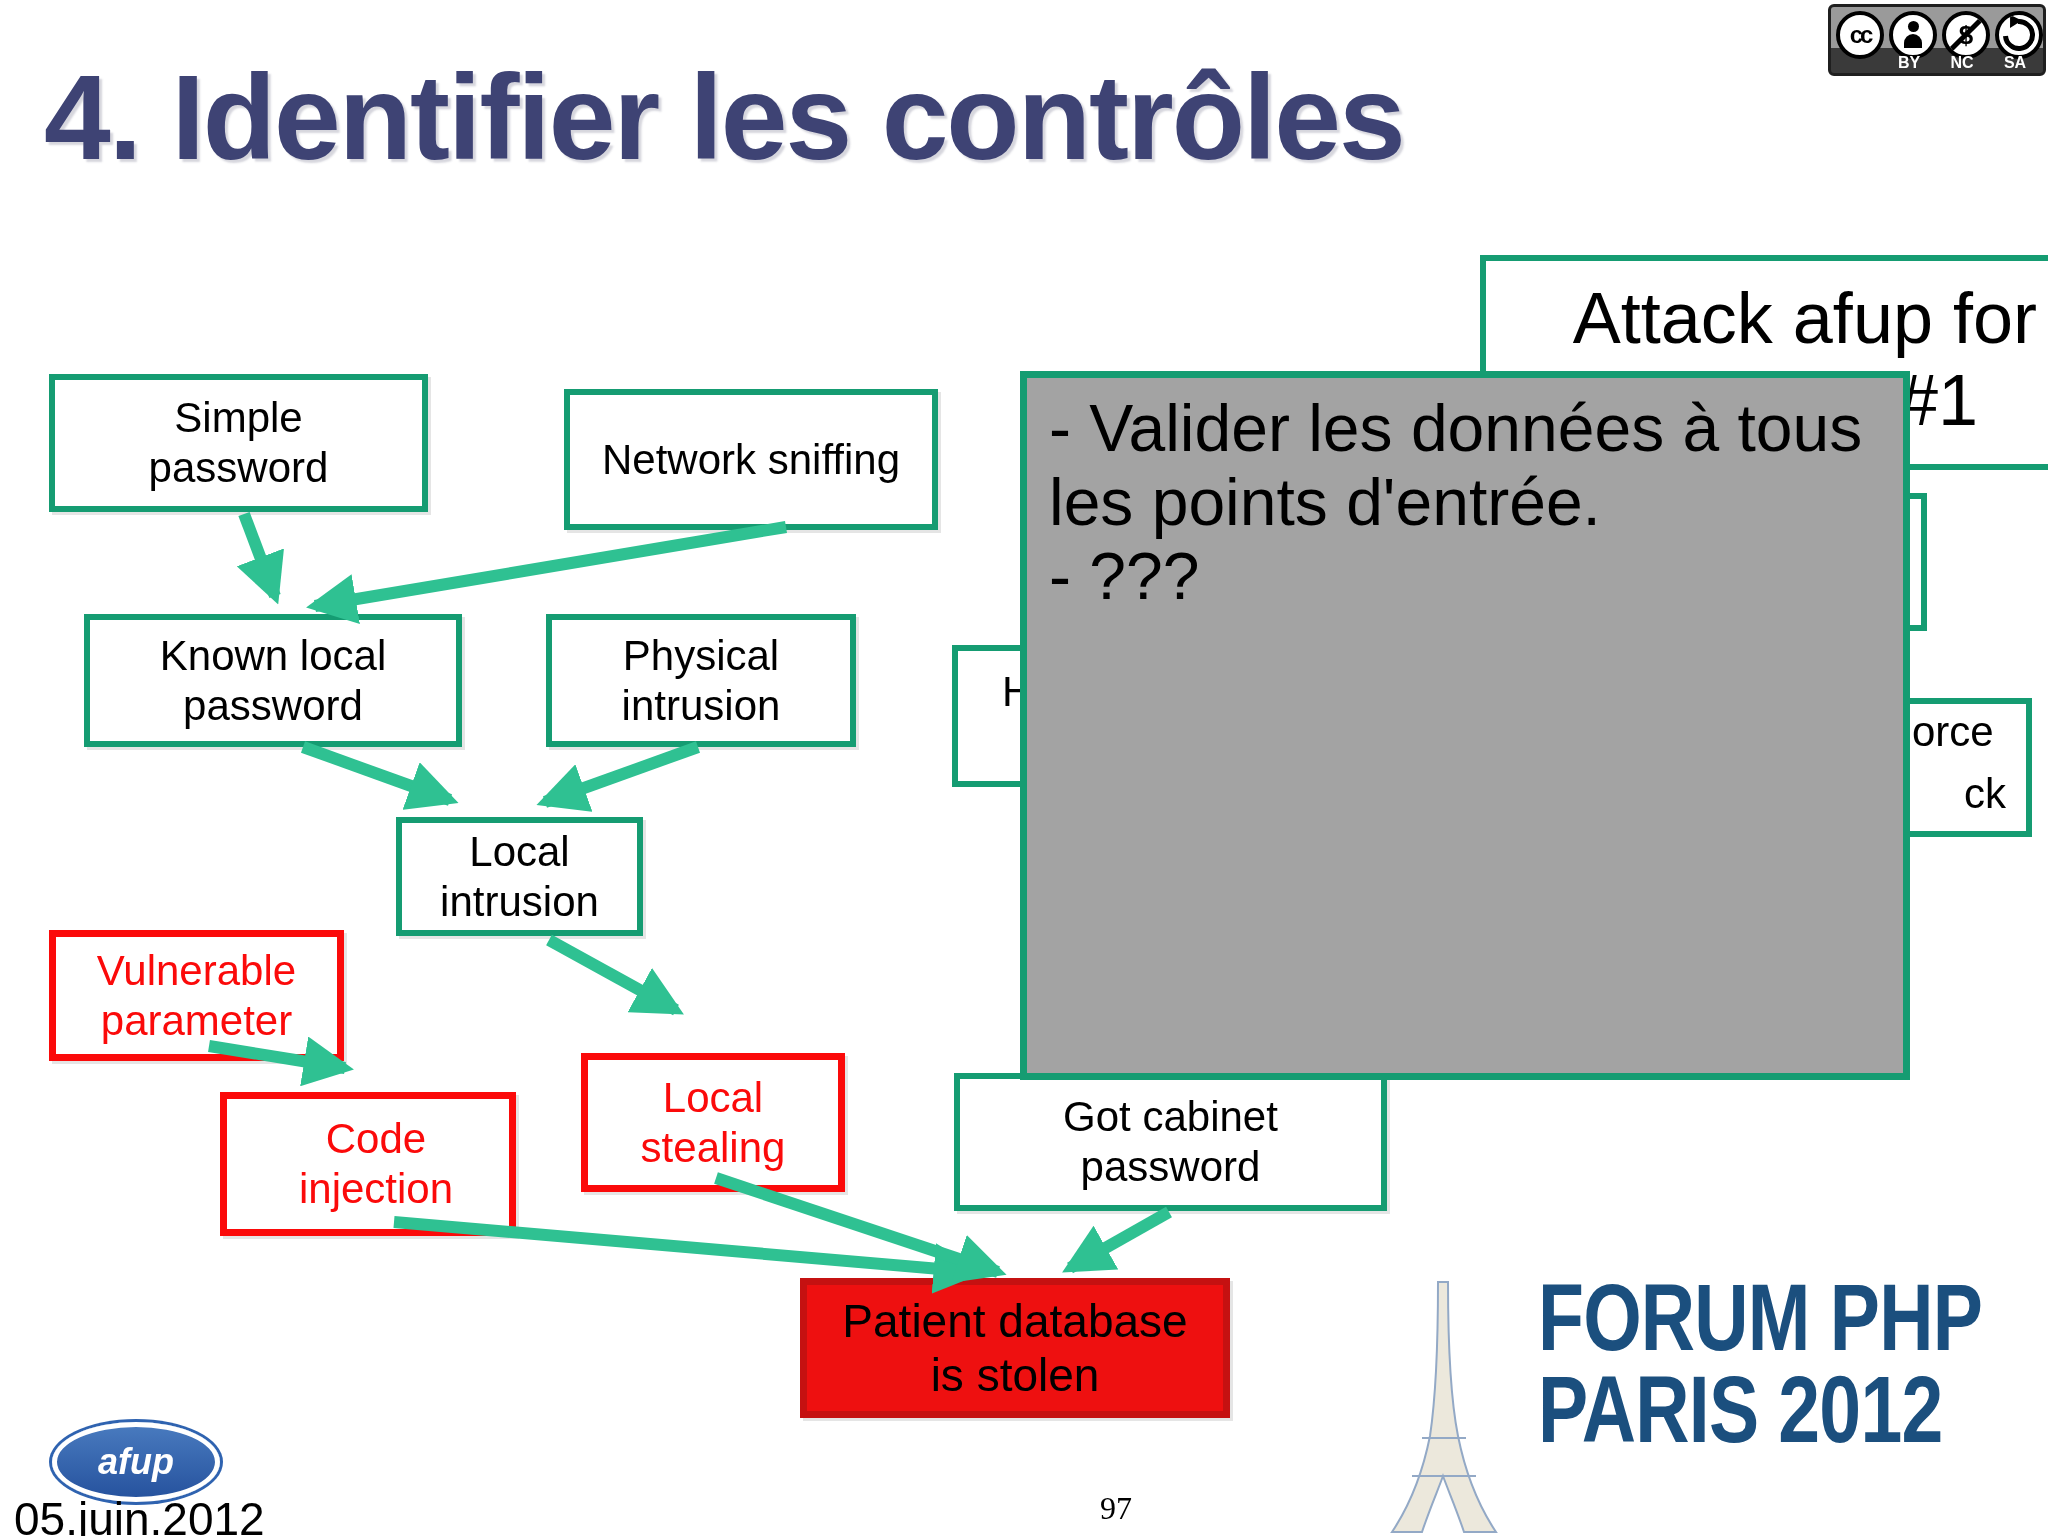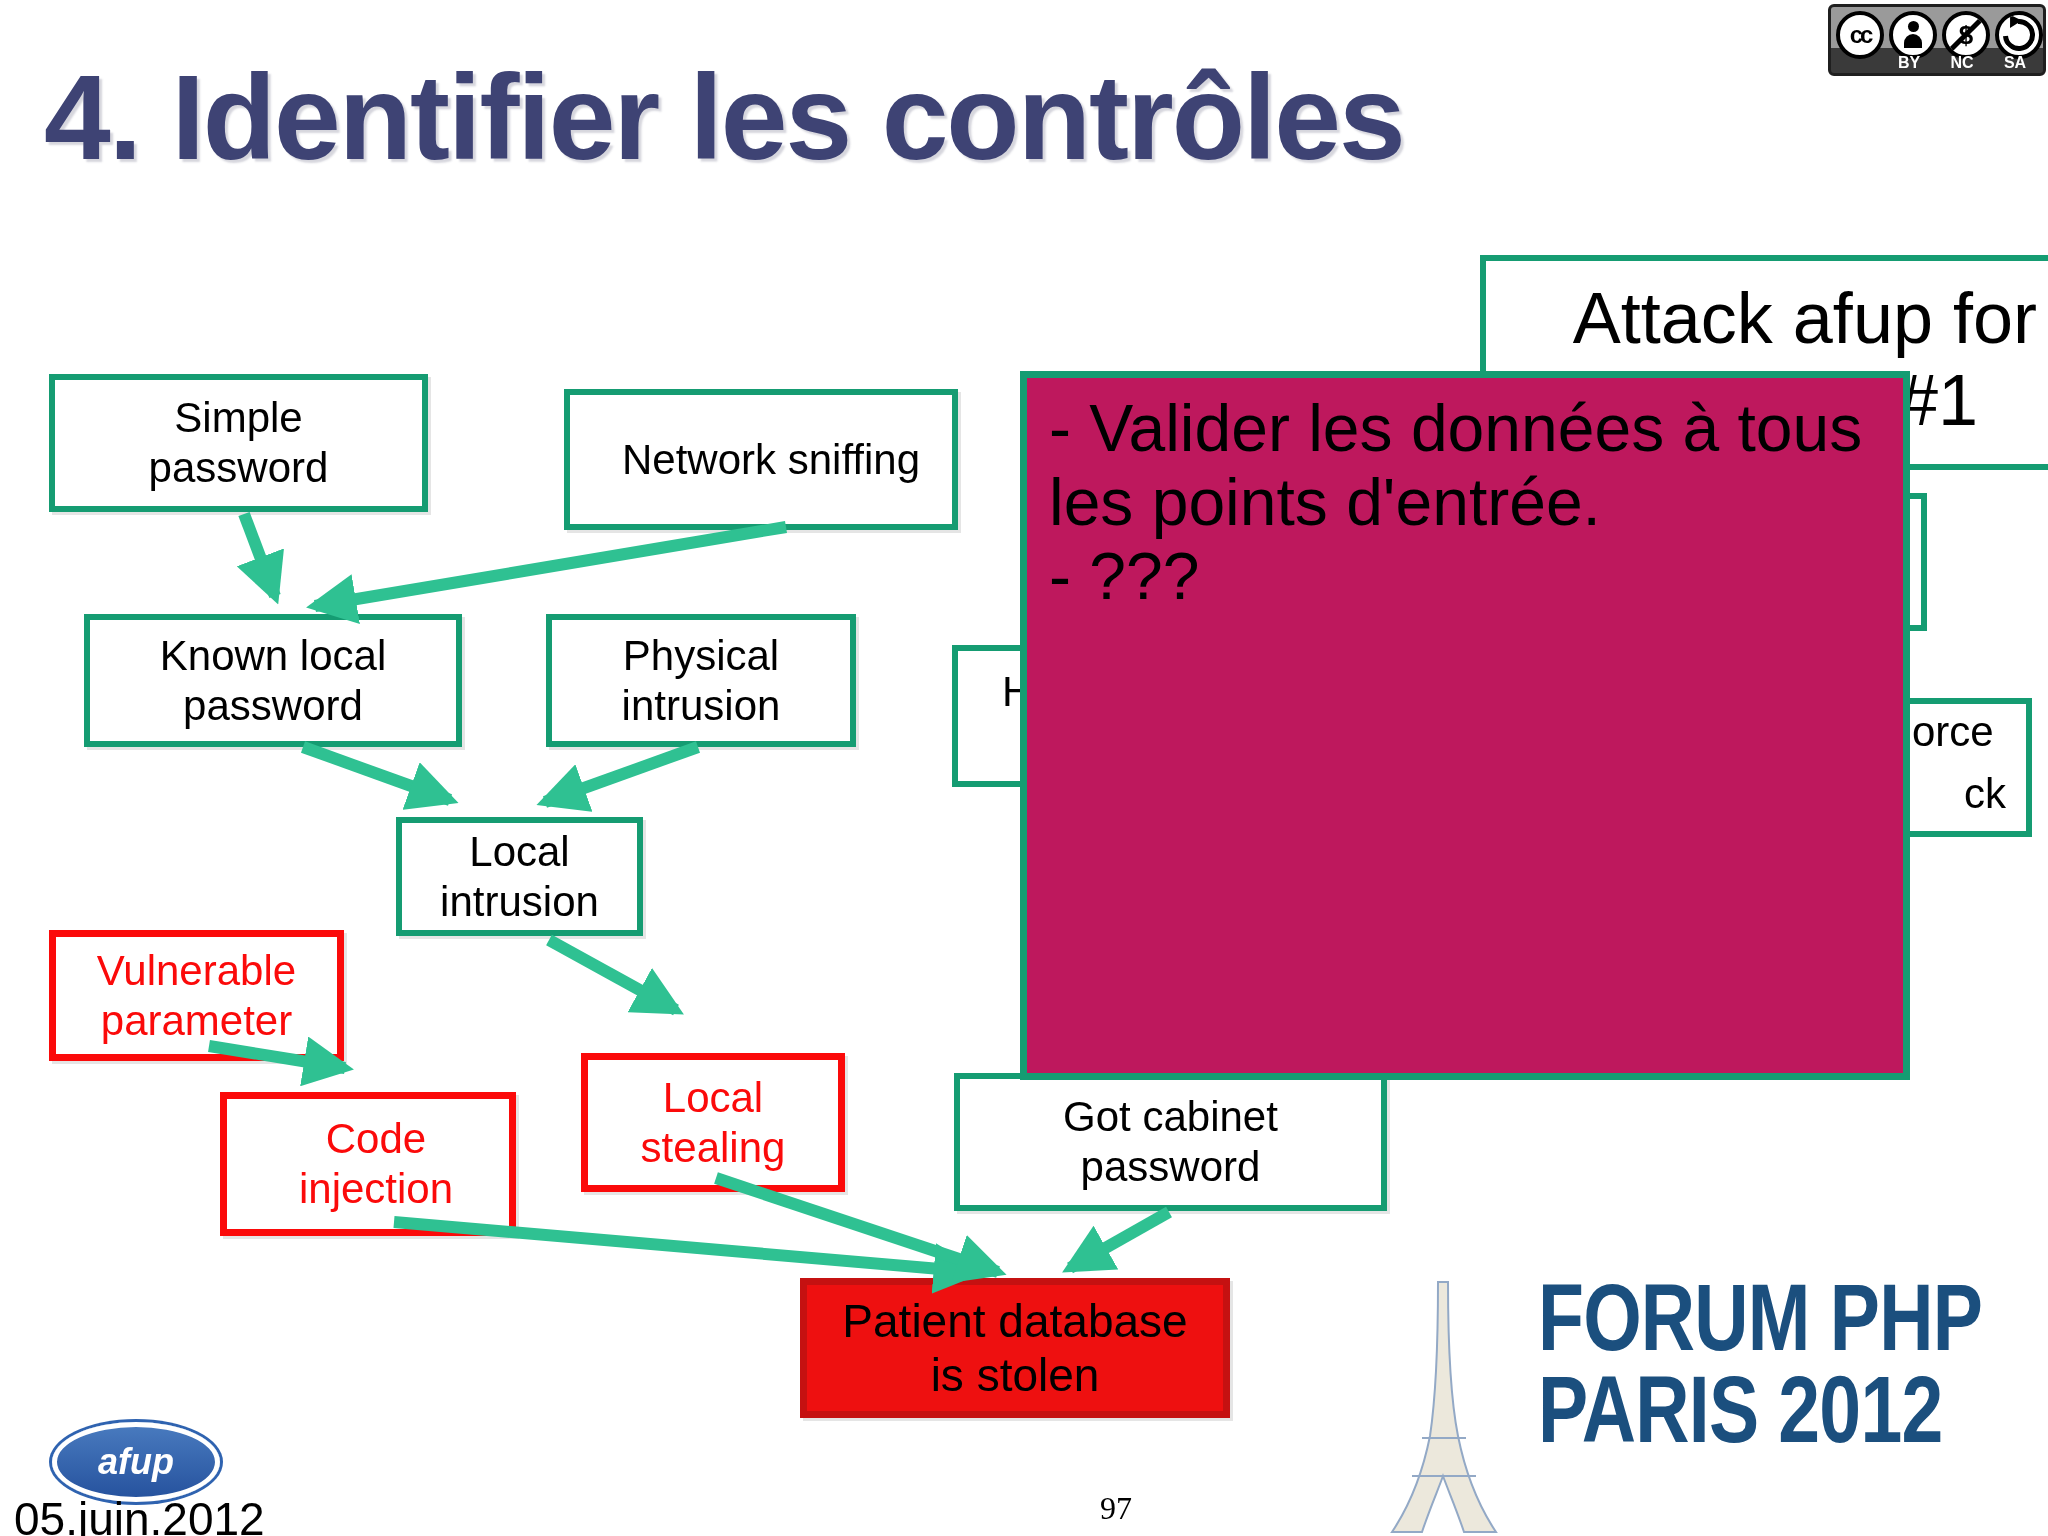--- a/index.html
+++ b/index.html
@@ -25,21 +25,21 @@
   .attack-box .l1{position:absolute;top:16px;right:14px;font-size:72px;white-space:nowrap;}
   .frag{position:absolute;z-index:2;white-space:nowrap;}
   .frag.big{font-size:72px;}
   .frag.small{font-size:42px;}
 
   
   svg.arrows{position:absolute;left:0;top:0;z-index:3;}
 
   
   .note{position:absolute;left:1020px;top:371px;width:890px;height:709px;
-        background:#be185d;border:7px solid var(--green-border,#159c72);z-index:10;box-sizing:border-box;}
+        background:#a3a3a3;border:7px solid var(--green-border,#159c72);z-index:10;box-sizing:border-box;}
   .note .txt{position:absolute;left:22px;top:13px;font-size:66px;line-height:74px;
              white-space:pre-line;color:#000;}
 
   
   .cc-badge{position:absolute;left:1828px;top:4px;width:218px;height:72px;border:3px solid #1f1f1f;
             border-radius:6px;background:linear-gradient(#9a9a9a 0 62%,#3a3a3a 62% 100%);
             box-sizing:border-box;z-index:2;}
   .cc-circle{position:absolute;top:4px;width:40px;height:40px;background:#fff;border:4px solid #000;
              border-radius:50%;display:flex;align-items:center;justify-content:center;overflow:hidden;}
   .cc-circle.c1{left:5px;}  .cc-circle.c2{left:58px;} .cc-circle.c3{left:111px;} .cc-circle.c4{left:164px;}
@@ -97,21 +97,21 @@
           <div class="tip"></div>
         </div>
     </div>
     <div class="cc-label b1">BY</div>
     <div class="cc-label b2">NC</div>
     <div class="cc-label b3">SA</div>
   </div>
 
   <div class="node" style="left:49px;top:374px;width:367px;height:126px;">Simple
 password</div>
-  <div class="node" style="left:564px;top:389px;width:362px;height:129px;padding-left:20px;">Network sniffing</div>
+  <div class="node" style="left:564px;top:389px;width:362px;height:129px;">Network sniffing</div>
   <div class="node" style="left:84px;top:614px;width:366px;height:121px;">Known local
 password</div>
   <div class="node" style="left:546px;top:614px;width:298px;height:121px;">Physical
 intrusion</div>
   <div class="node" style="left:396px;top:817px;width:235px;height:107px;">Local
 intrusion</div>
   <div class="node red" style="left:49px;top:918px;width:281px;height:117px;">Vulnerable
 parameter</div>
   <div class="node red" style="left:220px;top:1080px;width:266px;height:130px;padding-left:16px;">Code
 injection</div>

